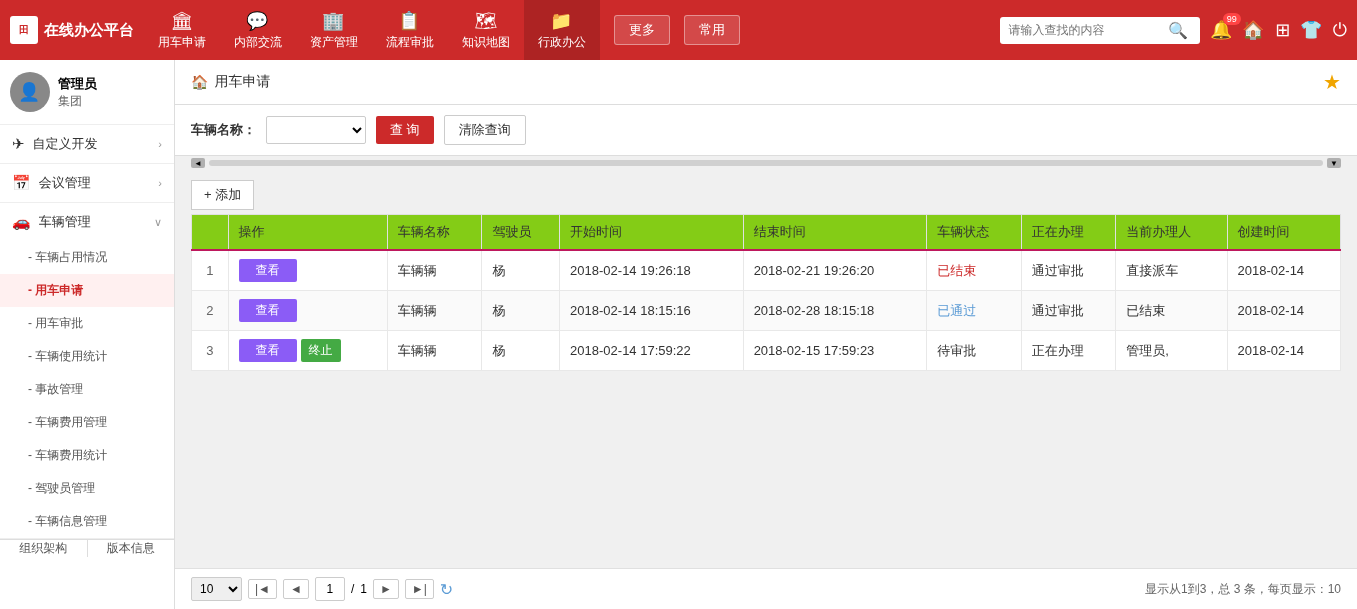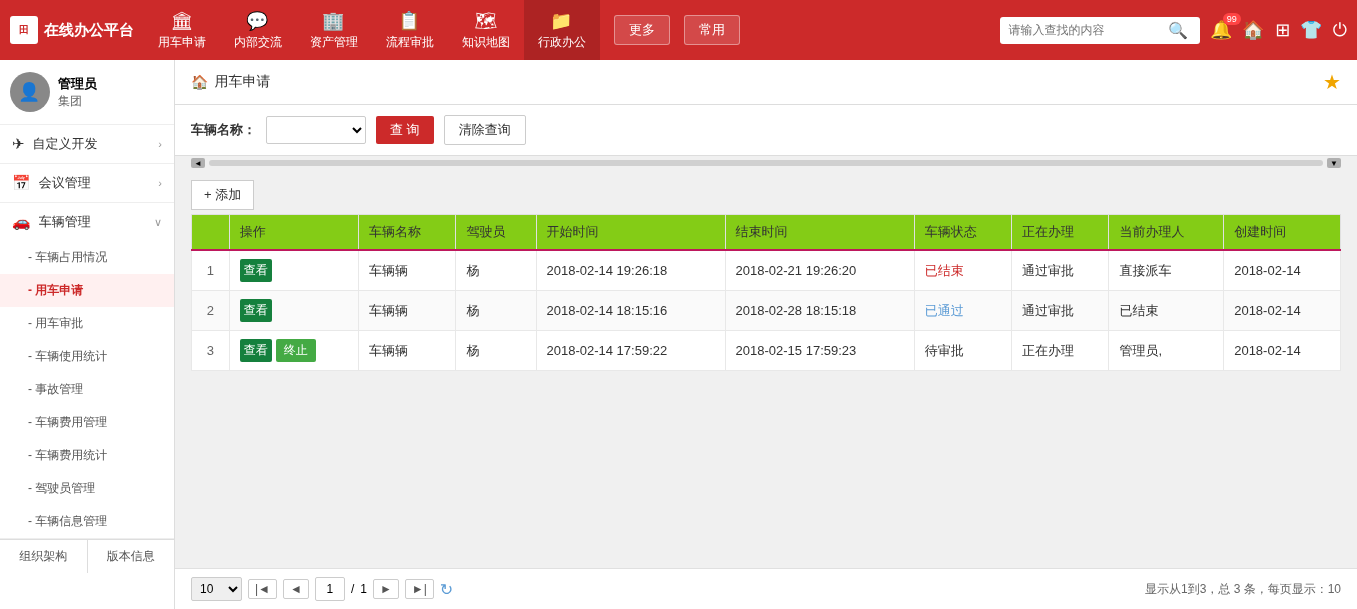--- a/index.html
+++ b/index.html
@@ -179,21 +179,21 @@
     }
     .sidebar-footer {
       display: flex;
       border-top: 1px solid #ddd;
       position: sticky;
       bottom: 0;
       background: #fff;
     }
     .sidebar-footer-btn {
       flex: 1;
-      padding: 8px;
+      padding: 0;
       text-align: center;
       font-size: 12px;
       color: #555;
       cursor: pointer;
       border-right: 1px solid #ddd;
     }
     .sidebar-footer-btn:last-child { border-right: none; }
 
     
     .content {
@@ -324,24 +324,24 @@
       color: #333;
       vertical-align: middle;
     }
     tr:nth-child(even) td { background: #fafafa; }
 
     .row-index {
       color: #666;
       text-align: center;
     }
     .btn-view {
-      background: #15803d;
+      background: #8b5cf6;
       color: #fff;
       border: none;
-      padding: 3px 4px;
+      padding: 3px 17px;
       border-radius: 2px;
       cursor: pointer;
       font-size: 12px;
       margin-right: 4px;
     }
     .btn-stop {
       background: #44aa44;
       color: #fff;
       border: none;
       padding: 3px 8px;

